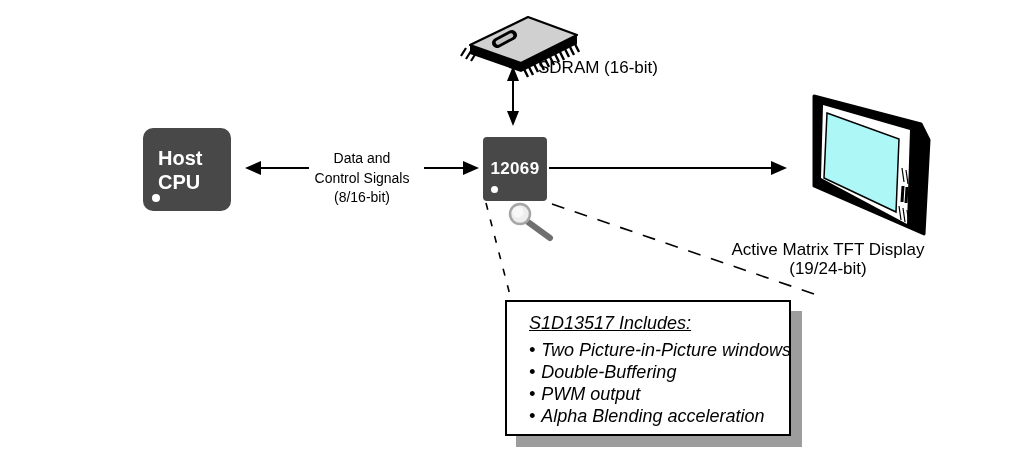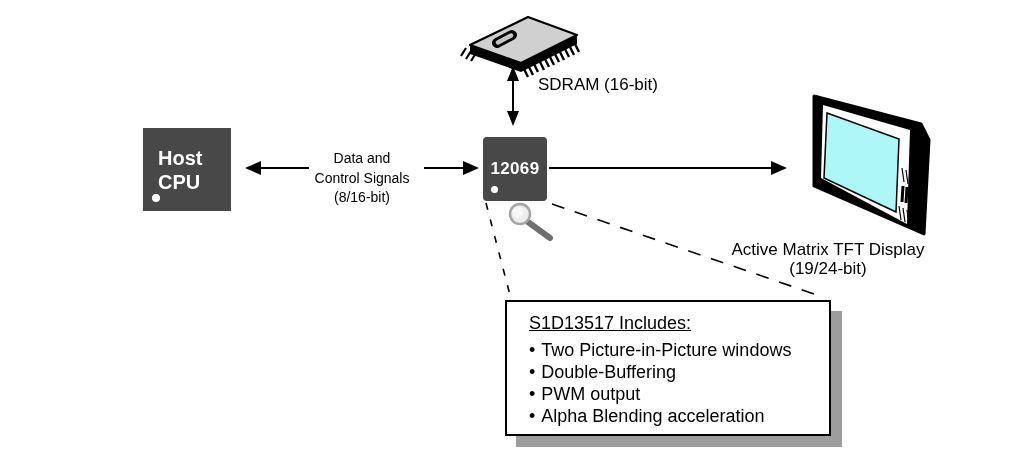--- a/index.html
+++ b/index.html
@@ -6,34 +6,35 @@
   .canvas{
     position:relative;width:1025px;height:471px;background:#ffffff;overflow:hidden;
     font-family:"Liberation Sans","DejaVu Sans",sans-serif;color:#000;
   }
   .gfx{position:absolute;left:0;top:0;}
   .block{
     position:absolute;background:#484848;color:#fff;font-weight:bold;
     display:flex;align-items:center;justify-content:center;text-align:left;
   }
   .block .pin1{position:absolute;background:#fff;border-radius:50%;}
-  .block-host{left:143px;top:128px;width:88px;height:83px;border-radius:0;font-size:20px;line-height:1.2;align-items:center;}
+  .block-host{left:143px;top:128px;width:88px;height:83px;border-radius:10px;font-size:20px;line-height:1.2;align-items:center;}
   .block-host .lbl{width:58px;}
   .block-host .pin1{left:9px;bottom:9px;width:8px;height:8px;}
   .block-chip{left:483px;top:137px;width:64px;height:64px;border-radius:4px;font-size:17px;letter-spacing:.3px;}
   .block-chip .pin1{left:8px;bottom:8px;width:7px;height:7px;}
   .lab{position:absolute;font-size:17px;line-height:19px;}
   .lab span{display:block;}
   .bus-label{left:287px;top:149px;width:150px;text-align:center;font-size:14px;line-height:19.5px;}
-  .sdram-label{left:538px;top:75px;}
+  .sdram-label{left:538px;top:58px;}
   .display-label{left:720px;top:240px;width:216px;text-align:center;}
   .callout{
-    position:absolute;left:505px;top:300px;width:326px;height:136px;box-sizing:border-box;
+    position:absolute;left:505px;top:300px;width:286px;height:136px;box-sizing:border-box;
     background:#fff;border:2px solid #000;box-shadow:11px 11px 0 0 #9d9d9d;
     padding:11px 8px 17px 22px;
+    font-style:italic;
   }
   .callout-title{font-size:18px;text-decoration:underline;margin-bottom:5px;}
   .callout-list{list-style:none;margin:0;padding:0;}
   .callout-list li{font-size:18px;line-height:22px;white-space:nowrap;}
   .callout-list .bullet{margin-right:6px;}
 </style>
 </head>
 <body>
 
 <div class="canvas">

